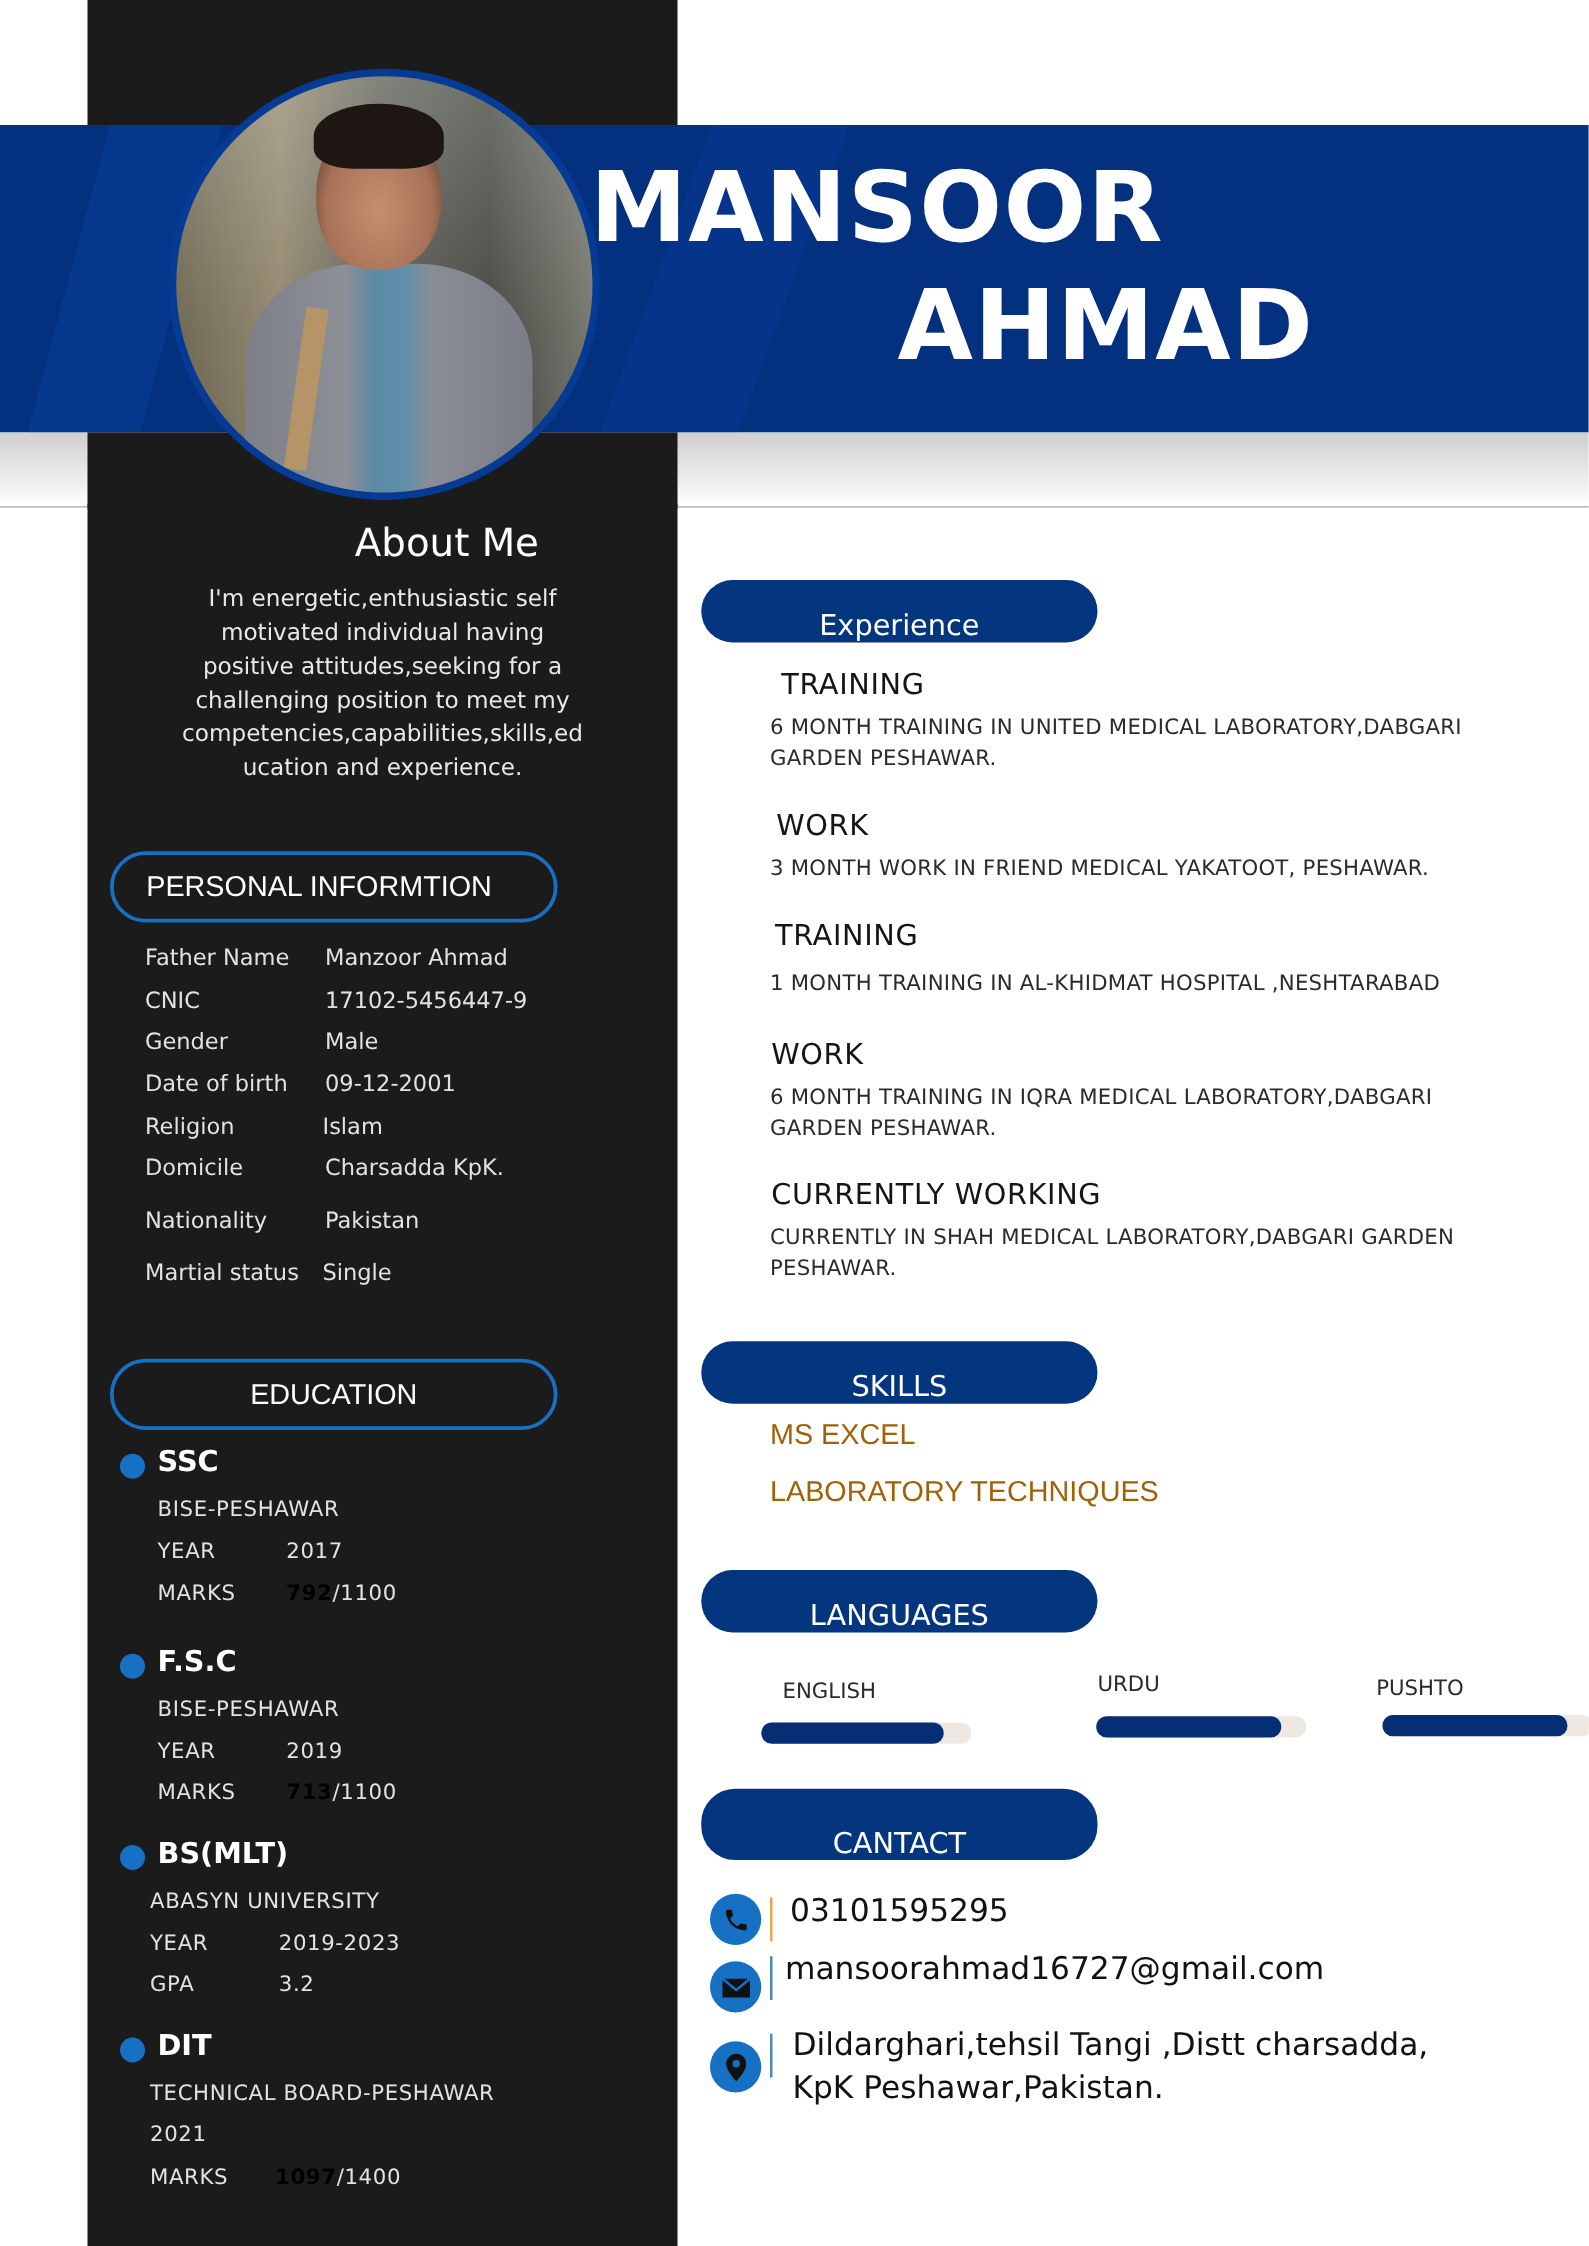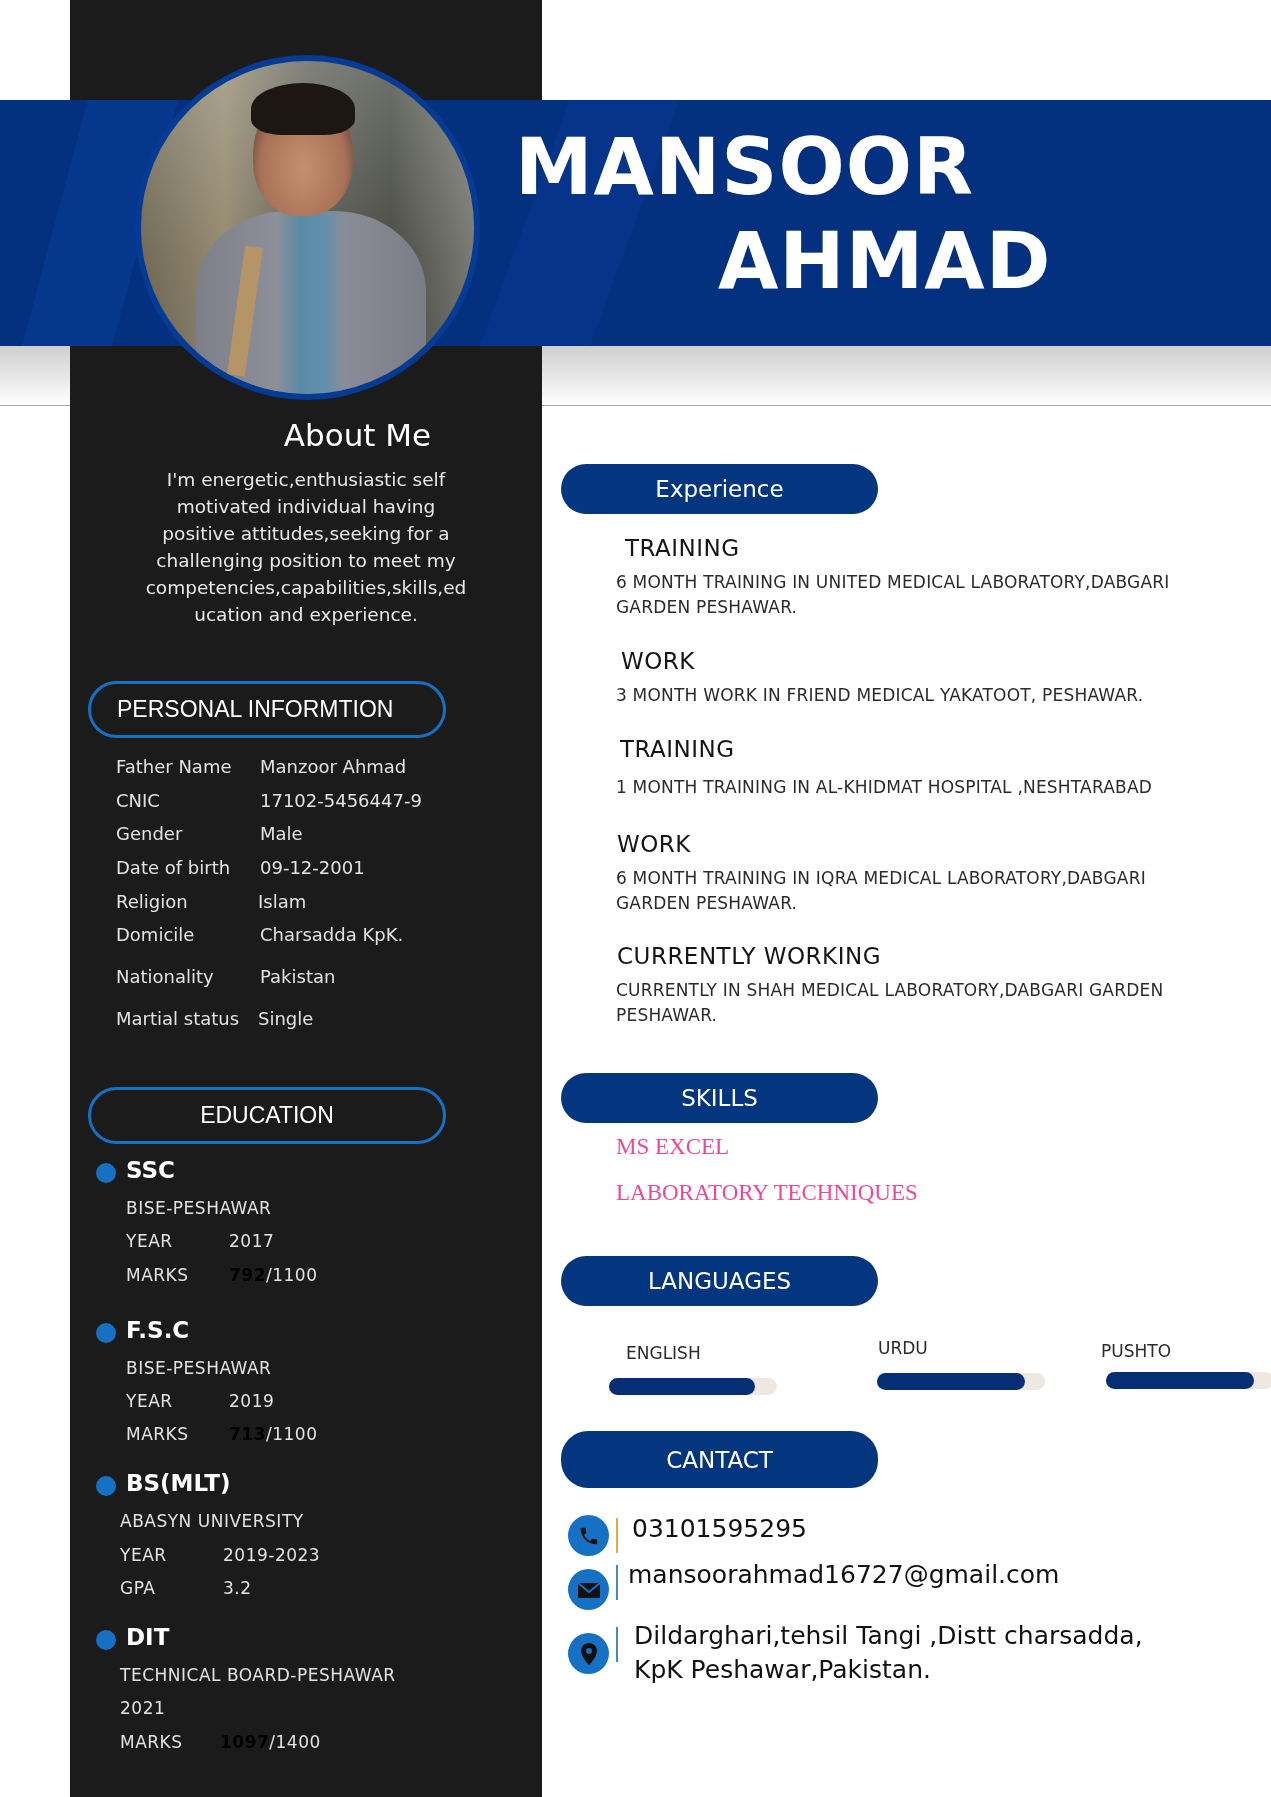--- a/index.html
+++ b/index.html
@@ -22,21 +22,21 @@
   .photo-inner .bg-wall { position: absolute; left: 0; top: 0; width: 100%; height: 100%;
     background: linear-gradient(180deg, rgba(200,200,190,0.35) 0%, rgba(120,110,90,0.2) 60%, rgba(60,60,60,0.2) 100%); }
   .photo-inner .head { position: absolute; left: 112px; top: 35px; width: 100px; height: 120px; border-radius: 48% 48% 45% 45%;
     background: radial-gradient(ellipse at 50% 60%, #c68f6e 0%, #a87258 60%, #3b2a22 100%); }
   .photo-inner .hair { position: absolute; left: 110px; top: 22px; width: 104px; height: 52px; border-radius: 50% 50% 30% 30%; background: #1e1612; }
   .photo-inner .body { position: absolute; left: 55px; top: 150px; width: 230px; height: 200px; border-radius: 40% 40% 0 0;
     background: linear-gradient(90deg, #7c7f88 0%, #8d9099 35%, #5b8aa6 45%, #5f8fab 55%, #8a8d96 65%, #7a7d86 100%); }
   .photo-inner .strap { position: absolute; left: 95px; top: 185px; width: 18px; height: 130px; background: #b59467; transform: rotate(8deg); }
 
   .name { position: absolute; color: #ffffff; font-family: "DejaVu Sans", sans-serif; font-weight: bold; font-size: 78px; letter-spacing: 1px; line-height: 1; }
-  .name.first { left: 472px; top: 128px; margin-left: 43px; }
+  .name.first { left: 472px; top: 128px; }
   .name.last { left: 718px; top: 222px; }
 
   .about-title { position: absolute; left: 70px; top: 417px; width: 544px; text-align: center; color: #ffffff; font-size: 31px; font-family: "DejaVu Sans", sans-serif; font-weight: normal; padding-left: 31px; }
   .about-text { position: absolute; left: 130px; top: 466px; width: 352px; text-align: center; color: #e8e8e8; font-size: 18.5px; line-height: 27px; font-family: "DejaVu Sans", sans-serif; }
 
   .pill-outline { position: absolute; left: 88px; width: 358px; height: 57px; border: 3px solid #1671c4; border-radius: 29px; color: #ffffff; font-family: Liberation Sans, sans-serif; font-size: 23px; display: flex; align-items: center; }
   .pill-personal { top: 681px; padding-left: 26px; }
   .pill-education { top: 1087px; justify-content: center; }
 
   .info-table { position: absolute; left: 116px; top: 756px; color: #e2e2e2; font-size: 18px; font-family: "DejaVu Sans", sans-serif; }
@@ -45,26 +45,26 @@
   .info-row .v { position: absolute; left: 144px; }
 
   .edu { position: absolute; left: 96px; color: #e2e2e2; font-family: "DejaVu Sans", sans-serif; }
   .edu .dot { position: absolute; left: 0; top: 6px; width: 20px; height: 20px; border-radius: 50%; background: #1671c4; }
   .edu .title { position: absolute; left: 30px; top: 0; color: #ffffff; font-weight: bold; font-size: 23px; white-space: nowrap; }
   .edu .line { position: absolute; font-size: 17px; white-space: nowrap; letter-spacing: 0.5px; }
   .edu .line .lbl { display: inline-block; }
   .edu .line .val { position: absolute; left: 103px; top: 0; white-space: nowrap; }
   .edu .line .val b { color: #000000; }
 
-  .pill-solid { position: absolute; left: 561px; width: 317px; height: 50px; border-radius: 25px; background: #04367f; color: #ffffff; font-family: "DejaVu Sans", sans-serif; font-size: 23px; display: flex; align-items: center; justify-content: center; }
+  .pill-solid { position: absolute; left: 561px; width: 317px; height: 50px; border-radius: 25px; background: #04367f; color: #ffffff; font-family: "DejaVu Sans", sans-serif; font-size: 23px; display: flex; align-items: flex-end; justify-content: center; }
 
   .exp-title { position: absolute; color: #151515; font-size: 23px; font-family: "DejaVu Sans", sans-serif; white-space: nowrap; letter-spacing: 0.5px; }
   .exp-desc { position: absolute; left: 616px; width: 620px; color: #2b2b2b; font-size: 17px; line-height: 25px; font-family: "DejaVu Sans", sans-serif; letter-spacing: 0.2px; }
 
-  .skill { position: absolute; left: 616px; color: #ec4899; font-size: 23px; font-family: Liberation Serif, serif; white-space: nowrap; }
+  .skill { position: absolute; left: 616px; color: #a16207; font-size: 23px; font-family: Liberation Sans, sans-serif; white-space: nowrap; }
 
   .lang-label { position: absolute; color: #2b2b2b; font-size: 17px; font-family: "DejaVu Sans", sans-serif; }
   .lang-track { position: absolute; height: 17px; width: 168px; border-radius: 9px; background: #eee7e2; }
   .lang-fill { position: absolute; left: 0; top: 0; height: 17px; border-radius: 9px; background: #062e74; }
 
   .contact-row { position: absolute; left: 568px; }
   .c-icon { position: absolute; left: 0; width: 41px; height: 41px; border-radius: 50%; background: #1671c4; display: flex; align-items: center; justify-content: center; }
   .c-sep { position: absolute; width: 2px; height: 35px; }
   .c-text { position: absolute; color: #111111; font-size: 25px; font-family: "DejaVu Sans", sans-serif; white-space: nowrap; line-height: 34px; }
 </style>

